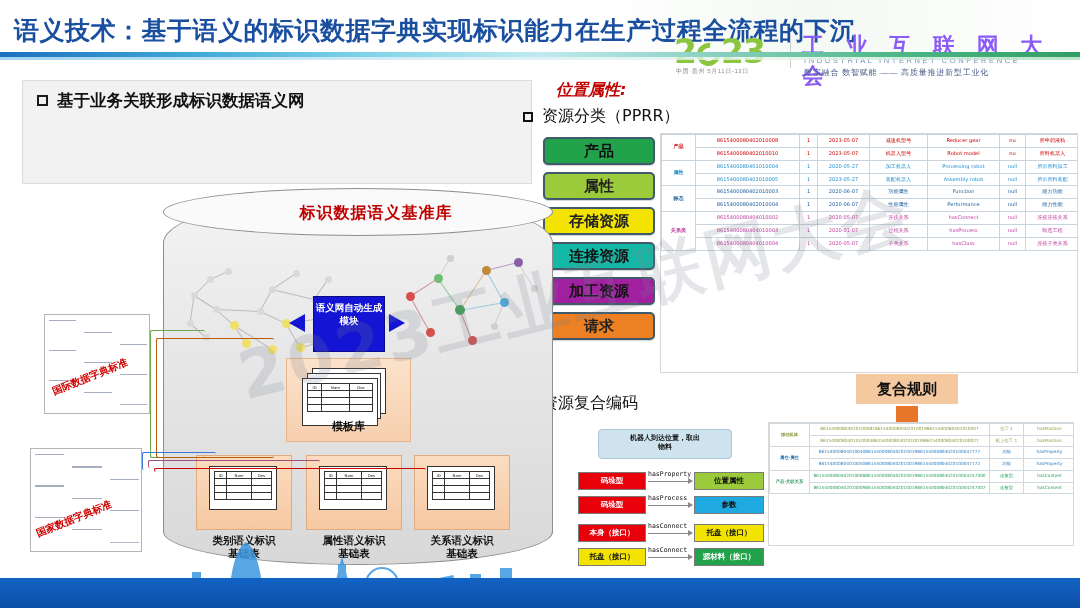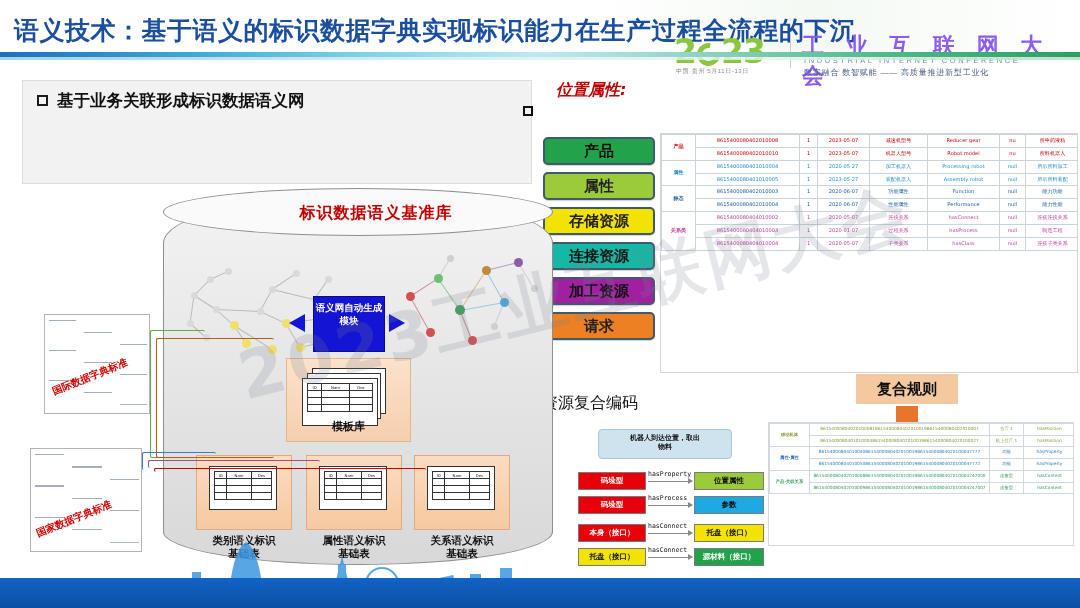--- a/index.html
+++ b/index.html
@@ -301,20 +301,21 @@
   <div class="bullets">
     <div class="bullet-row">
       <div class="bullet-sq"></div>
       <div class="bullet-tx">基于业务关联形成标识数据语义网</div>
     </div>
   </div>
 
   <div class="app-title">位置属性:</div>
   <div class="res-class-hd">
     <span class="sq"></span>
+    <span class="tx">资源分类（PPRR）</span>
   </div>
   <div class="res-enc-hd">
     <span class="sq"></span>
     <span class="tx">资源复合编码</span>
   </div>
 
   <div class="pprr" id="pprr-list">
       <div class="pprr-btn" style="background: rgb(34, 162, 74); color: rgb(17, 17, 17);">
         <span>产品</span>
       </div>

